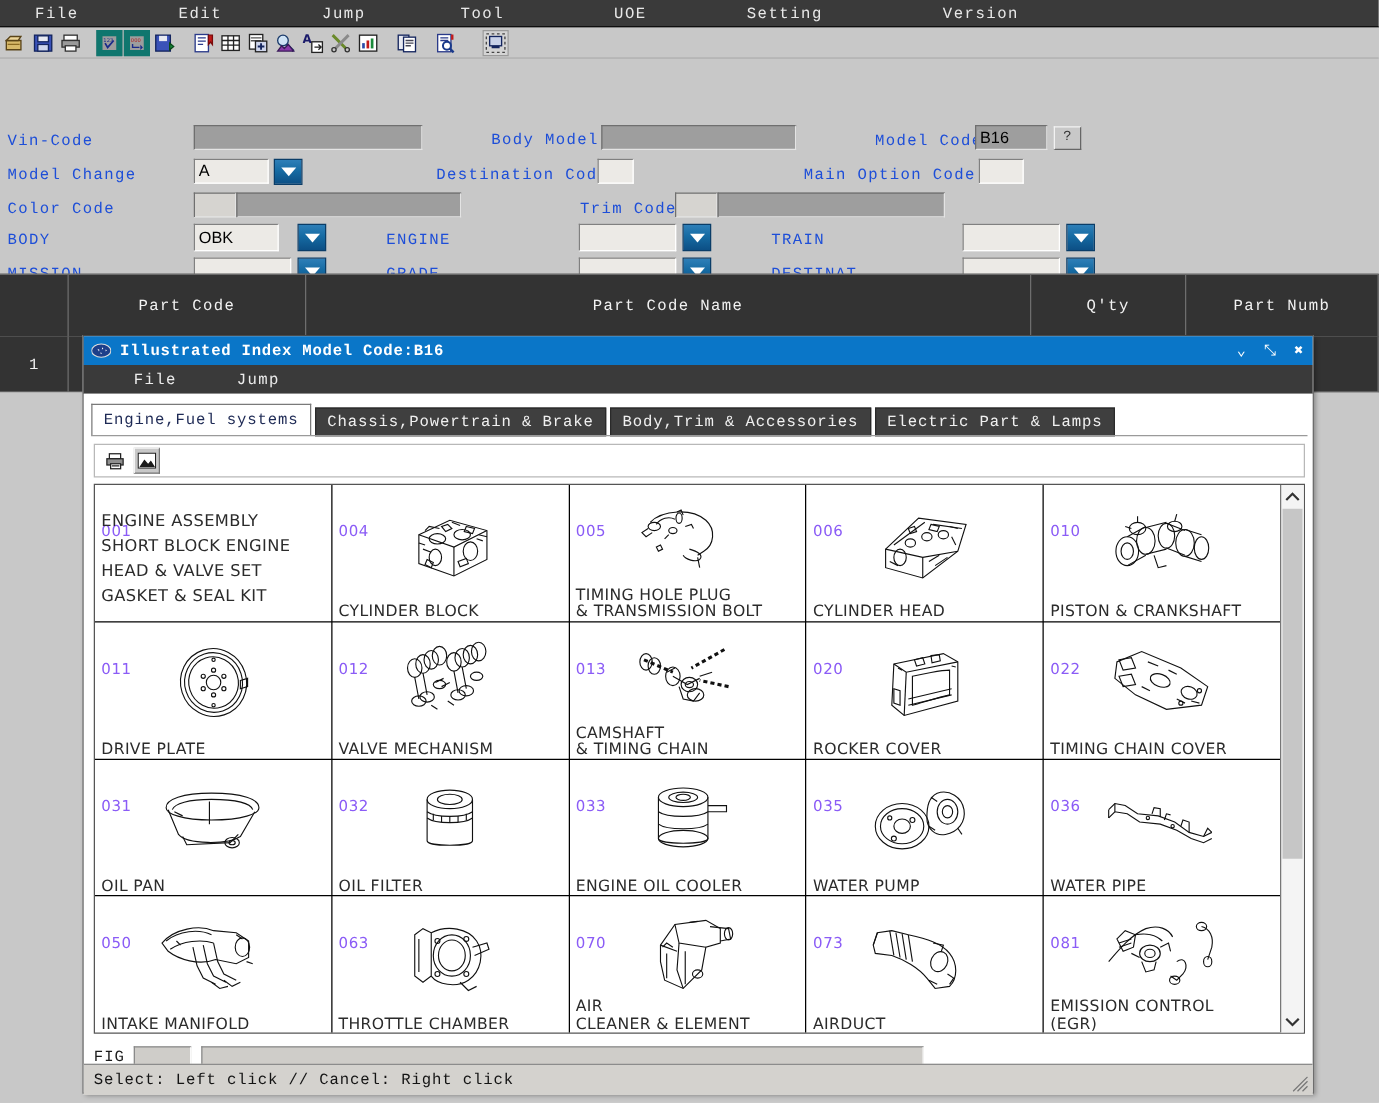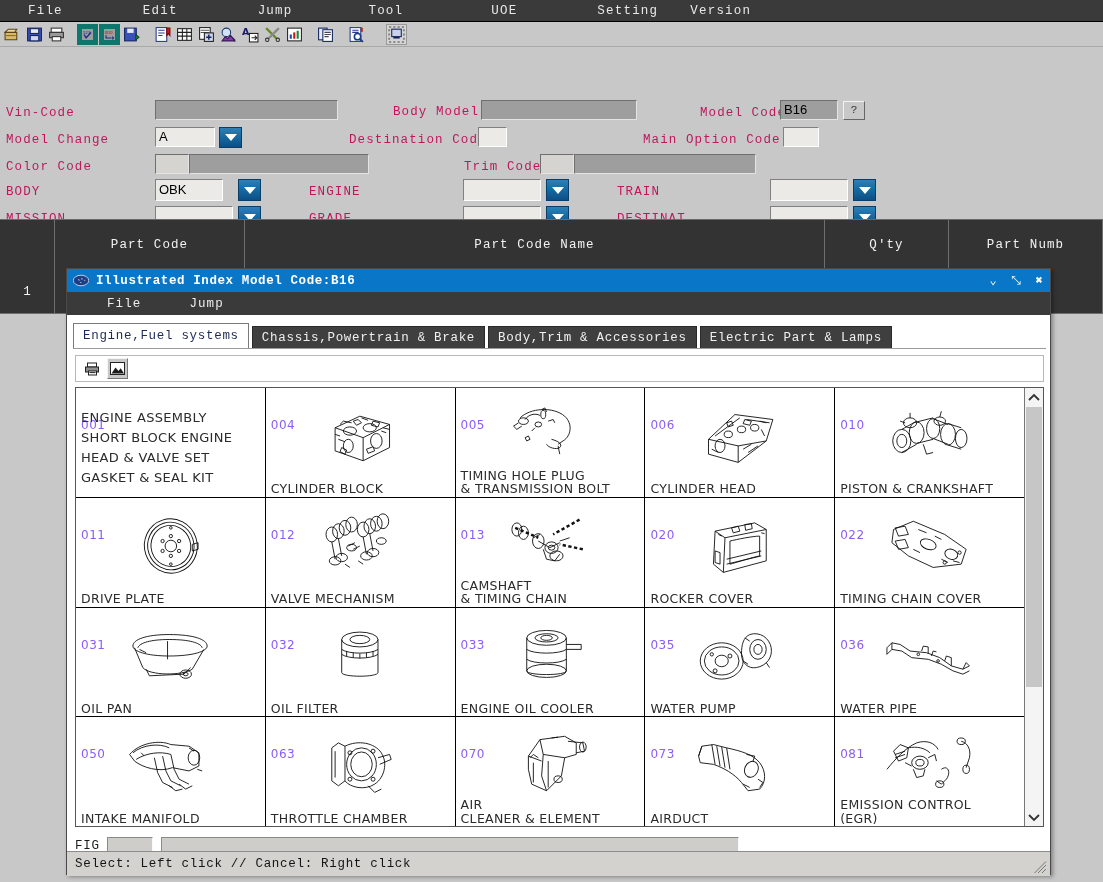--- a/index.html
+++ b/index.html
@@ -52,21 +52,21 @@
   
   #form-panel {
     width: 1103px; height: 172px;
     background: #c8c8c8;
     position: relative;
     font-family: "Liberation Mono","DejaVu Sans Mono",monospace;
   }
   .flabel {
     position: absolute;
     font-size: 12.5px;
-    color: #be185d;
+    color: #1d4ed8;
     letter-spacing: 1.1px;
     white-space: nowrap;
   }
   .fld {
     position: absolute;
     background: #9e9e9e;
     border-top: 1px solid #6f6f6f;
     border-left: 1px solid #6f6f6f;
     border-right: 1px solid #e4e4e4;
     border-bottom: 1px solid #e4e4e4;
@@ -356,21 +356,21 @@
 </head>
 <body>
 
 <div id="menubar">
   <div class="menu-item" style="margin-left:24px;">File</div>
   <div class="menu-item" style="margin-left:72px;">Edit</div>
   <div class="menu-item" style="margin-left:72px;">Jump</div>
   <div class="menu-item" style="margin-left:68px;">Tool</div>
   <div class="menu-item" style="margin-left:80px;">UOE</div>
   <div class="menu-item" style="margin-left:72px;">Setting</div>
-  <div class="menu-item" style="margin-left:24px;">Version</div>
+  <div class="menu-item" style="margin-left:88px;">Version</div>
 </div>
 
 <div id="toolbar">
   <div class="tb-btn">
     <svg class="tb-ico" viewBox="0 0 16 16">
         <path d="M1 6h11v7H1z" fill="#d7b96a" stroke="#5a4418"></path>
         <path d="M1 6l3-3h8l-2 3z" fill="#efd79a" stroke="#5a4418"></path>
         <path d="M2 9h9" stroke="#8b6a22"></path>
       </svg>
   </div>

